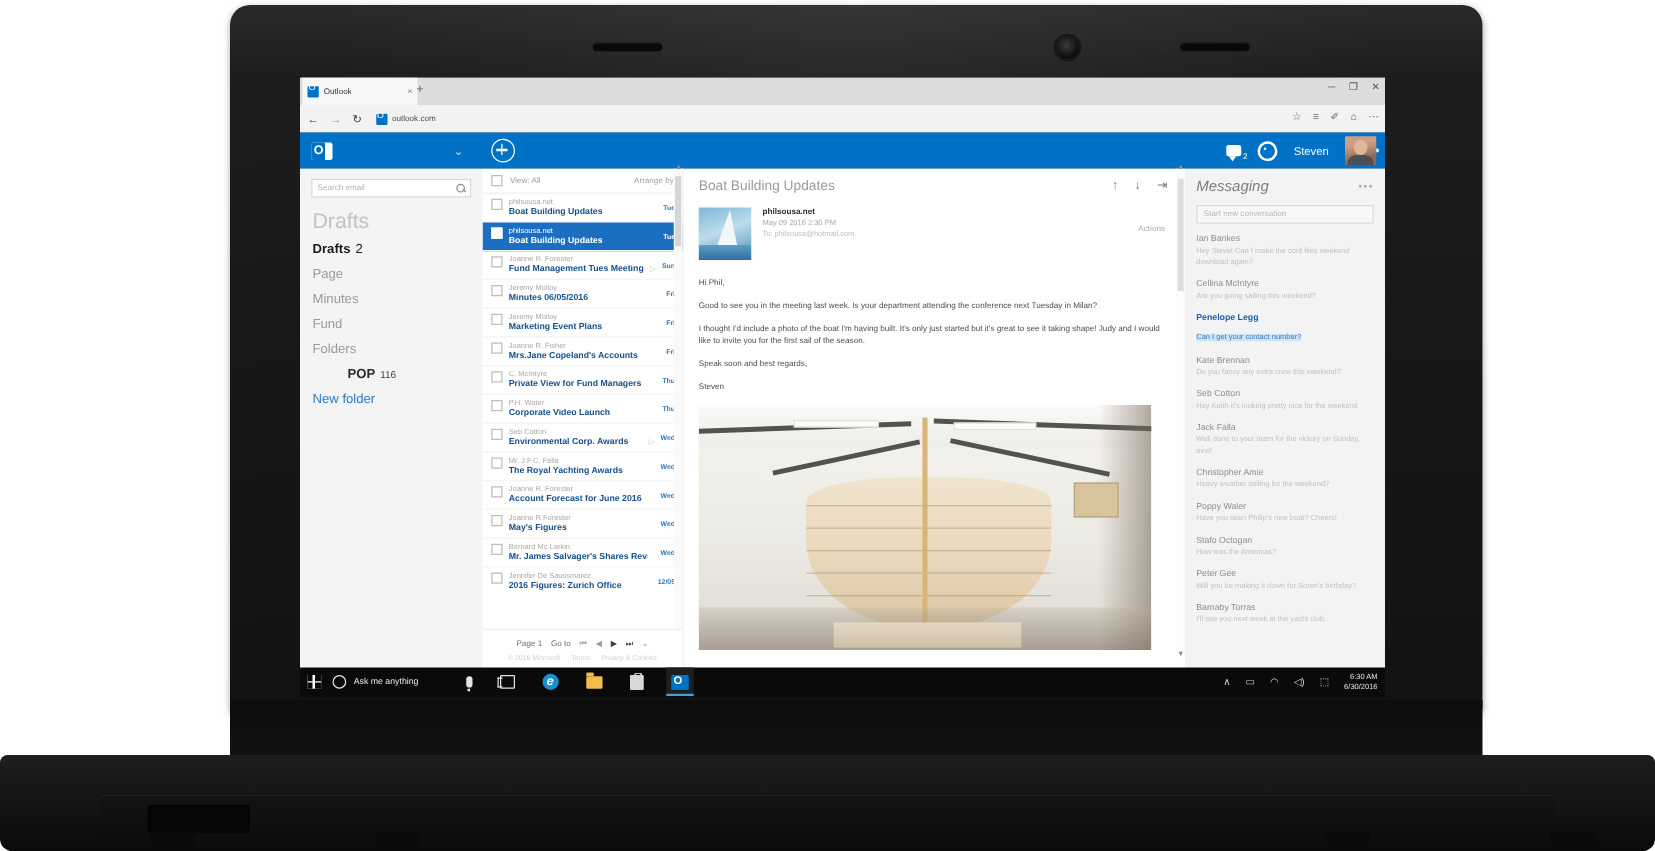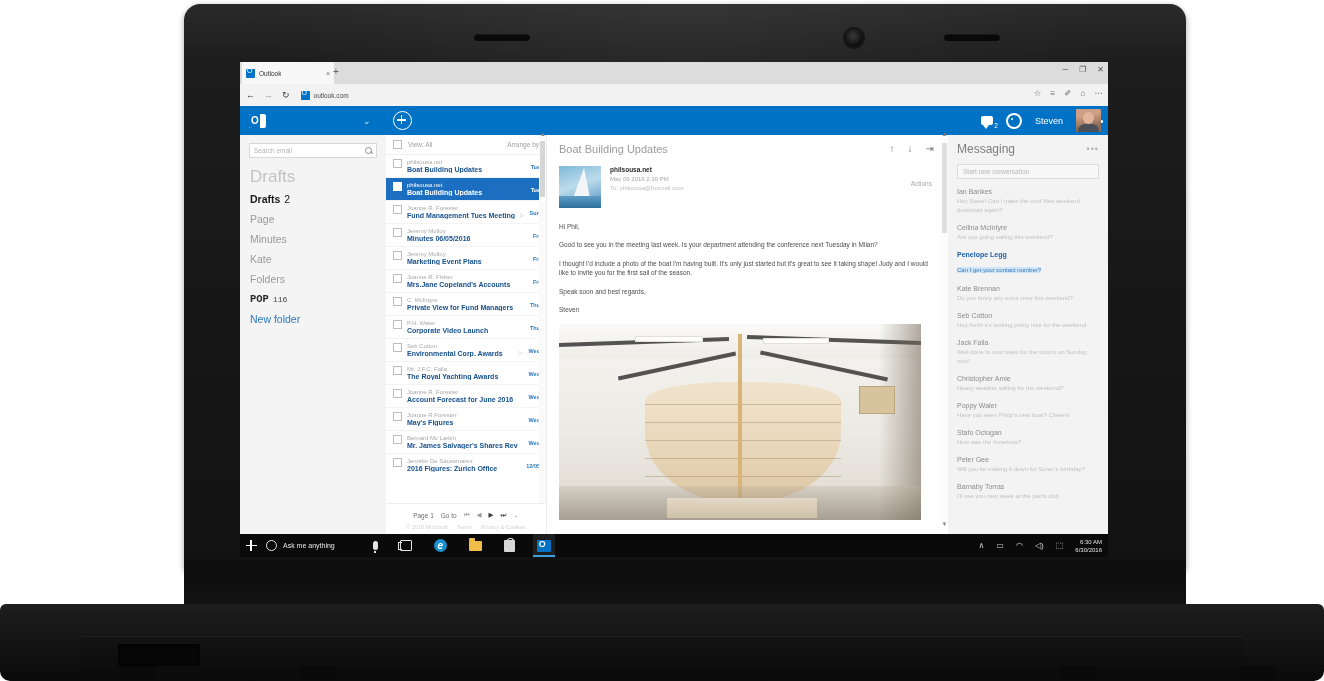--- a/index.html
+++ b/index.html
@@ -84,21 +84,21 @@
   
   .pane-left{width:146px;background:#f4f4f4;padding:8px 0 0 0;position:relative;}
   .search{margin:0 9px;height:13px;border:1px solid #d8d8d8;background:#fff;display:flex;align-items:center;padding:0 4px;justify-content:space-between;}
   .search-ph{font-size:6.5px;color:#b4b4b4;}
   .mag{width:5px;height:5px;border:1px solid #8d8d8d;border-radius:50%;position:relative;}
   .mag::after{content:"";position:absolute;left:4px;top:4px;width:3px;height:1px;background:#8d8d8d;transform:rotate(45deg);}
   .folders-h{font-size:17px;color:#c3c3c3;margin:9px 0 6px 10px;font-weight:300;}
   .fitem{font-size:10.5px;color:#9a9a9a;margin:0 0 8px 10px;}
   .fitem.act{color:#1a1a1a;font-weight:bold;}
   .fitem .cnt{font-weight:normal;margin-left:4px;}
-  .fitem.sub{margin-left:10px;color:#2b2b2b;font-weight:bold;font-family:Liberation Mono, monospace;}
+  .fitem.sub{margin-left:38px;color:#2b2b2b;font-weight:bold;}
   .fitem.sub .cnt{font-size:8px;color:#444;}
   .fitem.newf{color:#2a7ac0;}
 
   
   .pane-list{width:160px;background:#fff;position:relative;border-right:1px solid #ececec;}
   .list-tools{display:flex;align-items:center;height:19px;padding:0 7px;gap:6px;border-bottom:1px solid #f0f0f0;}
   .cbx{width:7px;height:7px;border:1px solid #bdbdbd;background:#fff;flex:0 0 auto;}
   .tool-t{font-size:6.5px;color:#9f9f9f;}
   .arr-by{margin-left:auto;font-size:6.5px;color:#9f9f9f;}
   .mlist{height:318px;overflow:hidden;}
@@ -158,21 +158,21 @@
   .ph-sign{position:absolute;right:26px;top:62px;width:34px;height:26px;background:#d7c49c;border:1px solid #b9a47b;}
   .rd-footer{position:absolute;left:12px;bottom:2px;display:flex;gap:11px;}
   .rd-footer span{font-size:5.5px;color:#c8c8c8;}
   .rscroll{position:absolute;right:0;top:0;width:7px;height:390px;background:#fcfcfc;}
   .rscroll .thumb{position:absolute;left:1px;top:8px;width:5px;height:90px;background:#dedede;}
   .rscroll .up,.rscroll .dn{position:absolute;left:0px;font-size:6px;color:#8a8a8a;width:7px;text-align:center;}
   .rscroll .up{top:-4px;} .rscroll .dn{bottom:-2px;}
 
   
   .pane-msg{width:160px;background:#f3f3f3;padding:7px 0 0 0;position:relative;}
-  .msg-h{display:flex;align-items:center;padding:0 9px;}
+  .msg-h{display:flex;align-items:center;padding:0 9px;font-style:italic;}
   .msg-t{font-size:12px;color:#7d7d7d;font-weight:300;}
   .msg-dots{margin-left:auto;font-size:9px;color:#b0b0b0;letter-spacing:1px;cursor:pointer;}
   .msg-new{margin:8px 9px 0 9px;height:13px;border:1px solid #dcdcdc;background:#f7f7f7;display:flex;align-items:center;padding:0 5px;}
   .msg-new span{font-size:6.5px;color:#b7b7b7;}
   .mitem{margin:9px 9px 0 9px;}
   .mi-name{font-size:7px;color:#8d8d8d;}
   .mi-prev{font-size:6px;color:#c2c2c2;line-height:1.5;margin-top:2px;}
   .mitem.hl .mi-name{color:#1c5fa8;font-weight:bold;}
   .mitem.hl .mi-prev{color:#3a7dbd;background:#cfe4f6;display:inline;}
 
@@ -273,21 +273,21 @@
         <div class="search">
           <span class="search-ph">Search email</span>
           <span class="mag"></span>
         </div>
         <div class="folders-h">Drafts</div>
         <div class="fitem act">
           <span>Drafts</span><span class="cnt">2</span>
         </div>
         <div class="fitem">Page</div>
         <div class="fitem">Minutes</div>
-        <div class="fitem">Kate</div>
+        <div class="fitem">Fund</div>
         <div class="fitem">Folders</div>
         <div class="fitem sub">
           <span>POP</span><span class="cnt">116</span>
         </div>
         <div class="fitem newf">New folder</div>
       </div>
 
       <div class="pane-list">
         <div class="list-tools">
           <span class="cbx"></span>

